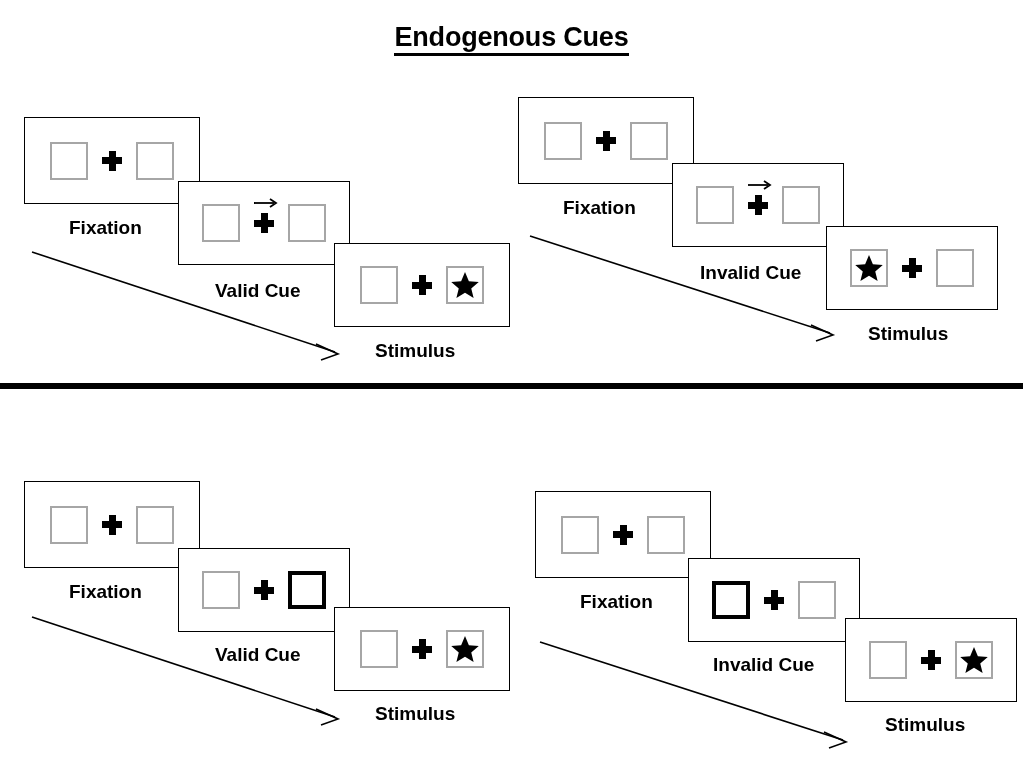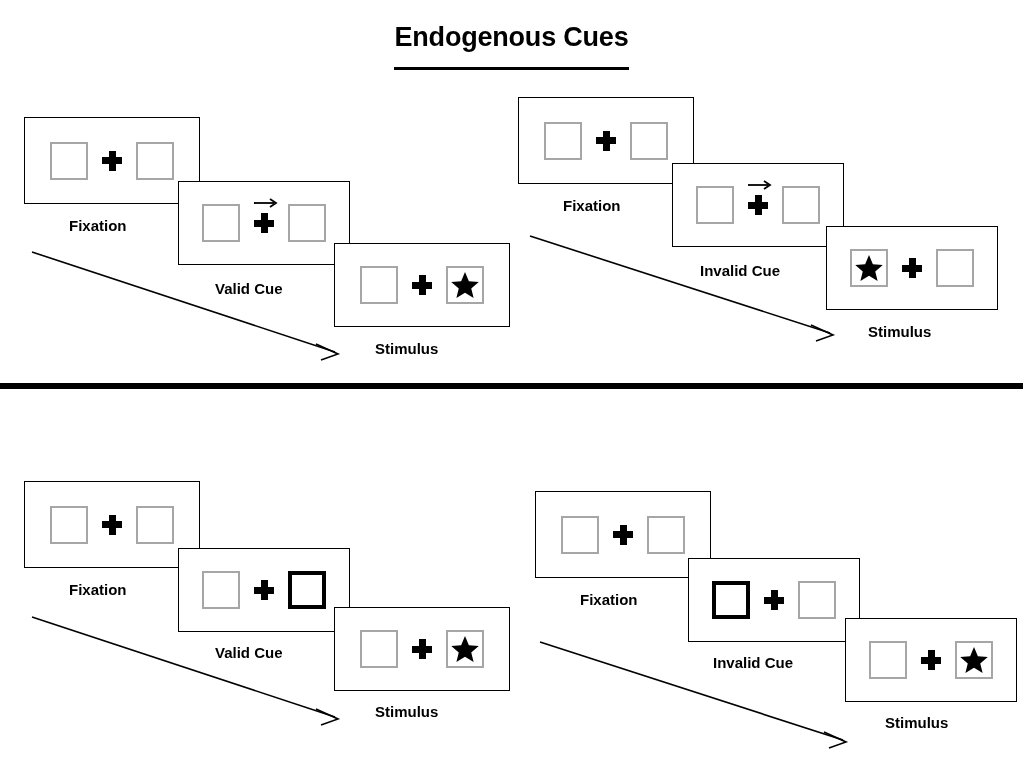--- a/index.html
+++ b/index.html
@@ -24,21 +24,21 @@
     width: 100%;
     left: 0;
     text-align: center;
     font-size: 27px;
     font-weight: bold;
     color: #000000;
     letter-spacing: -0.2px;
   }
   .section-title span {
     border-bottom: 3px solid #000000;
-    padding-bottom: 15px;
+    padding-bottom: 1px;
   }
 
   
   .divider {
     position: absolute;
     left: 0;
     width: 1023px;
     height: 6px;
     background: #000000;
   }
@@ -120,21 +120,21 @@
     top: -16px;
     margin-left: -11px;
     width: 26px;
     height: 12px;
   }
   .cue-arrow svg { display: block; }
 
   
   .caption {
     position: absolute;
-    font-size: 15px;
+    font-size: 19px;
     font-weight: bold;
     color: #000000;
     white-space: nowrap;
     z-index: 3;
   }
 
   
   .flow-arrow {
     position: absolute;
     z-index: 1;

